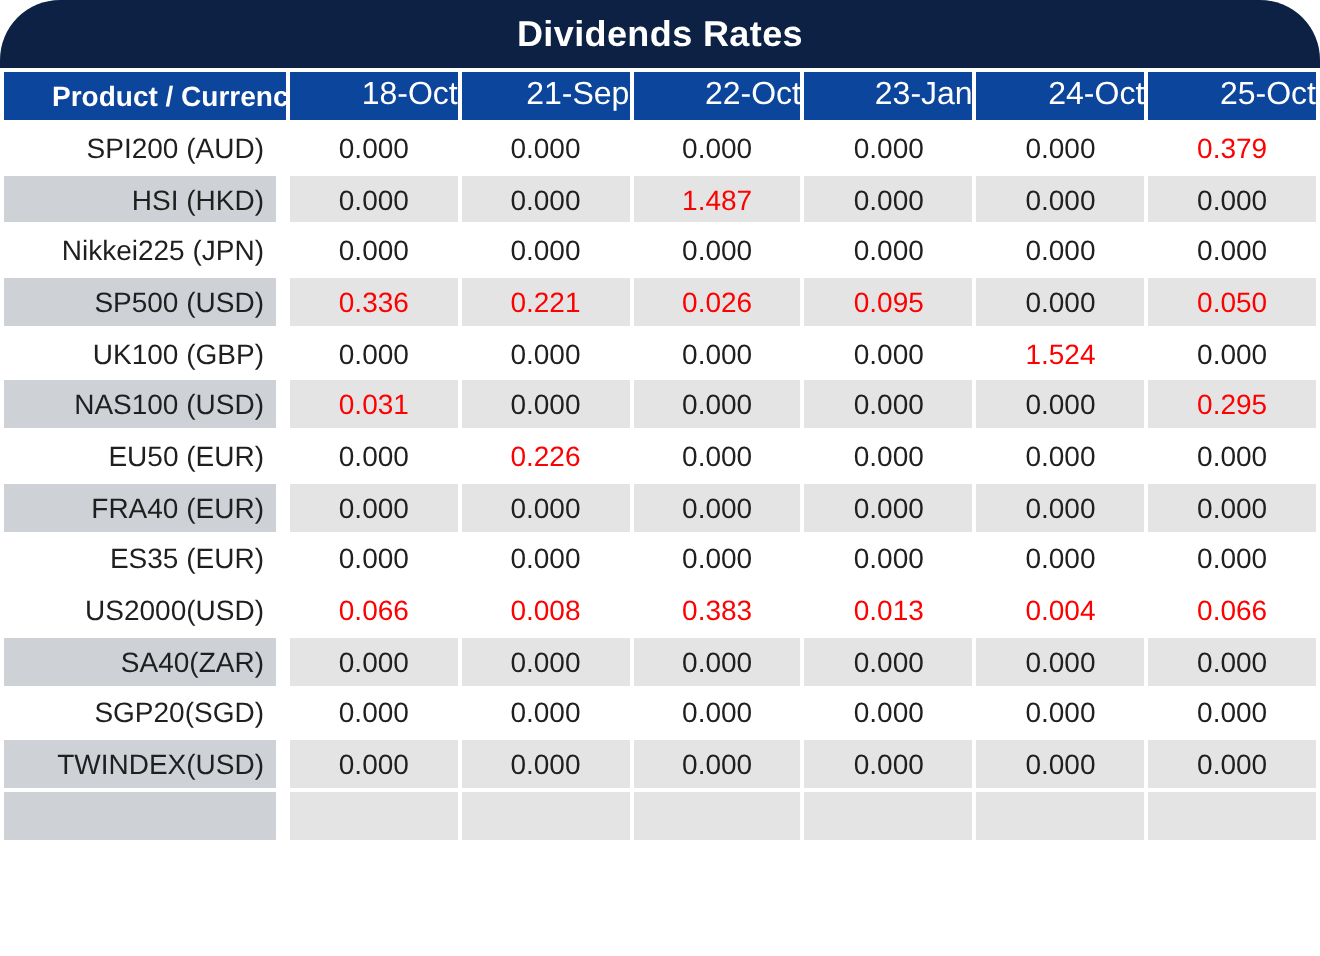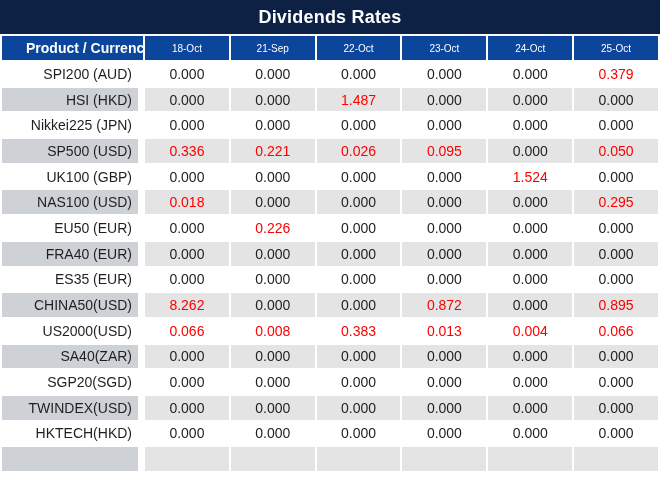--- a/index.html
+++ b/index.html
@@ -12,43 +12,44 @@
     --normal-text:#1f1f1f;
     --header-text:#ffffff;
   }
   html,body{margin:0;padding:0;background:#ffffff;}
   body{font-family:"Liberation Sans", sans-serif;}
   .report{
     position:relative;
     width:660px;height:478px;
     overflow:hidden;
     background:#ffffff;
+    border-radius:30px;
   }
   .title-bar{
     height:34px;
     background:var(--title-bg);
     color:var(--header-text);
     display:flex;align-items:center;justify-content:center;
     font-size:18px;font-weight:bold;
     letter-spacing:0.2px;
   }
   table.rates{
     width:660px;
     table-layout:fixed;
     border-collapse:separate;
     border-spacing:2px;
   }
   col.col-product{width:141px;}
   thead th{
     background:var(--header-bg);
     color:var(--header-text);
     height:24px;
-    font-size:10px;
+    font-size:16px;
     font-weight:normal;
-    text-align:center;
+    text-align:right;
     padding:0;
     overflow:hidden;
     white-space:nowrap;
   }
   thead th.product-header{
     font-weight:bold;
     font-size:14px;
     text-align:left;
     padding-left:24px;
   }
@@ -89,21 +90,21 @@
         <col>
         <col>
         <col>
     </colgroup>
     <thead>
       <tr>
         <th class="product-header">Product / Currency</th>
         <th>18-Oct</th>
         <th>21-Sep</th>
         <th>22-Oct</th>
-        <th>23-Oct</th>
+        <th>23-Jan</th>
         <th>24-Oct</th>
         <th>25-Oct</th>
       </tr>
     </thead>
     <tbody>
         <tr>
           <td class="product-cell">SPI200 (AUD)</td>
           <td class="value-cell">0.000</td>
           <td class="value-cell">0.000</td>
           <td class="value-cell">0.000</td>
@@ -142,21 +143,21 @@
           <td class="product-cell">UK100 (GBP)</td>
           <td class="value-cell">0.000</td>
           <td class="value-cell">0.000</td>
           <td class="value-cell">0.000</td>
           <td class="value-cell">0.000</td>
           <td class="value-cell red">1.524</td>
           <td class="value-cell">0.000</td>
         </tr>
         <tr class="alt">
           <td class="product-cell">NAS100 (USD)</td>
-          <td class="value-cell red">0.018</td>
+          <td class="value-cell red">0.031</td>
           <td class="value-cell">0.000</td>
           <td class="value-cell">0.000</td>
           <td class="value-cell">0.000</td>
           <td class="value-cell">0.000</td>
           <td class="value-cell red">0.295</td>
         </tr>
         <tr>
           <td class="product-cell">EU50 (EUR)</td>
           <td class="value-cell">0.000</td>
           <td class="value-cell red">0.226</td>
@@ -175,29 +176,20 @@
           <td class="value-cell">0.000</td>
         </tr>
         <tr>
           <td class="product-cell">ES35 (EUR)</td>
           <td class="value-cell">0.000</td>
           <td class="value-cell">0.000</td>
           <td class="value-cell">0.000</td>
           <td class="value-cell">0.000</td>
           <td class="value-cell">0.000</td>
           <td class="value-cell">0.000</td>
-        </tr>
-        <tr class="alt">
-          <td class="product-cell">CHINA50(USD)</td>
-          <td class="value-cell red">8.262</td>
-          <td class="value-cell">0.000</td>
-          <td class="value-cell">0.000</td>
-          <td class="value-cell red">0.872</td>
-          <td class="value-cell">0.000</td>
-          <td class="value-cell red">0.895</td>
         </tr>
         <tr>
           <td class="product-cell">US2000(USD)</td>
           <td class="value-cell red">0.066</td>
           <td class="value-cell red">0.008</td>
           <td class="value-cell red">0.383</td>
           <td class="value-cell red">0.013</td>
           <td class="value-cell red">0.004</td>
           <td class="value-cell red">0.066</td>
         </tr>
@@ -221,29 +213,20 @@
         </tr>
         <tr class="alt">
           <td class="product-cell">TWINDEX(USD)</td>
           <td class="value-cell">0.000</td>
           <td class="value-cell">0.000</td>
           <td class="value-cell">0.000</td>
           <td class="value-cell">0.000</td>
           <td class="value-cell">0.000</td>
           <td class="value-cell">0.000</td>
         </tr>
-        <tr>
-          <td class="product-cell">HKTECH(HKD)</td>
-          <td class="value-cell">0.000</td>
-          <td class="value-cell">0.000</td>
-          <td class="value-cell">0.000</td>
-          <td class="value-cell">0.000</td>
-          <td class="value-cell">0.000</td>
-          <td class="value-cell">0.000</td>
-        </tr>
         <tr class="alt partial">
           <td class="product-cell"></td>
           <td class="value-cell"></td>
           <td class="value-cell"></td>
           <td class="value-cell"></td>
           <td class="value-cell"></td>
           <td class="value-cell"></td>
           <td class="value-cell"></td>
         </tr>
       </tbody>

